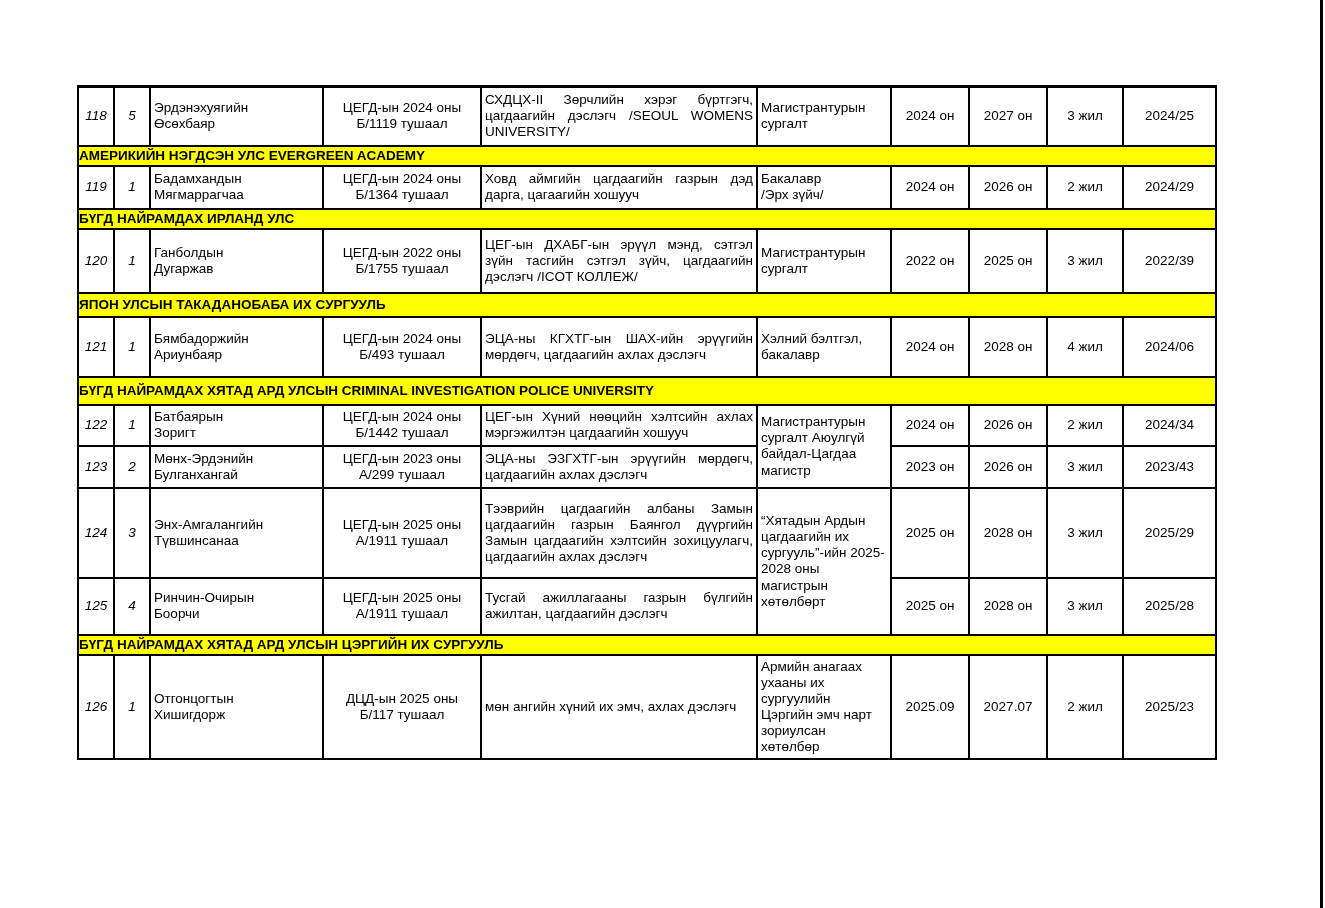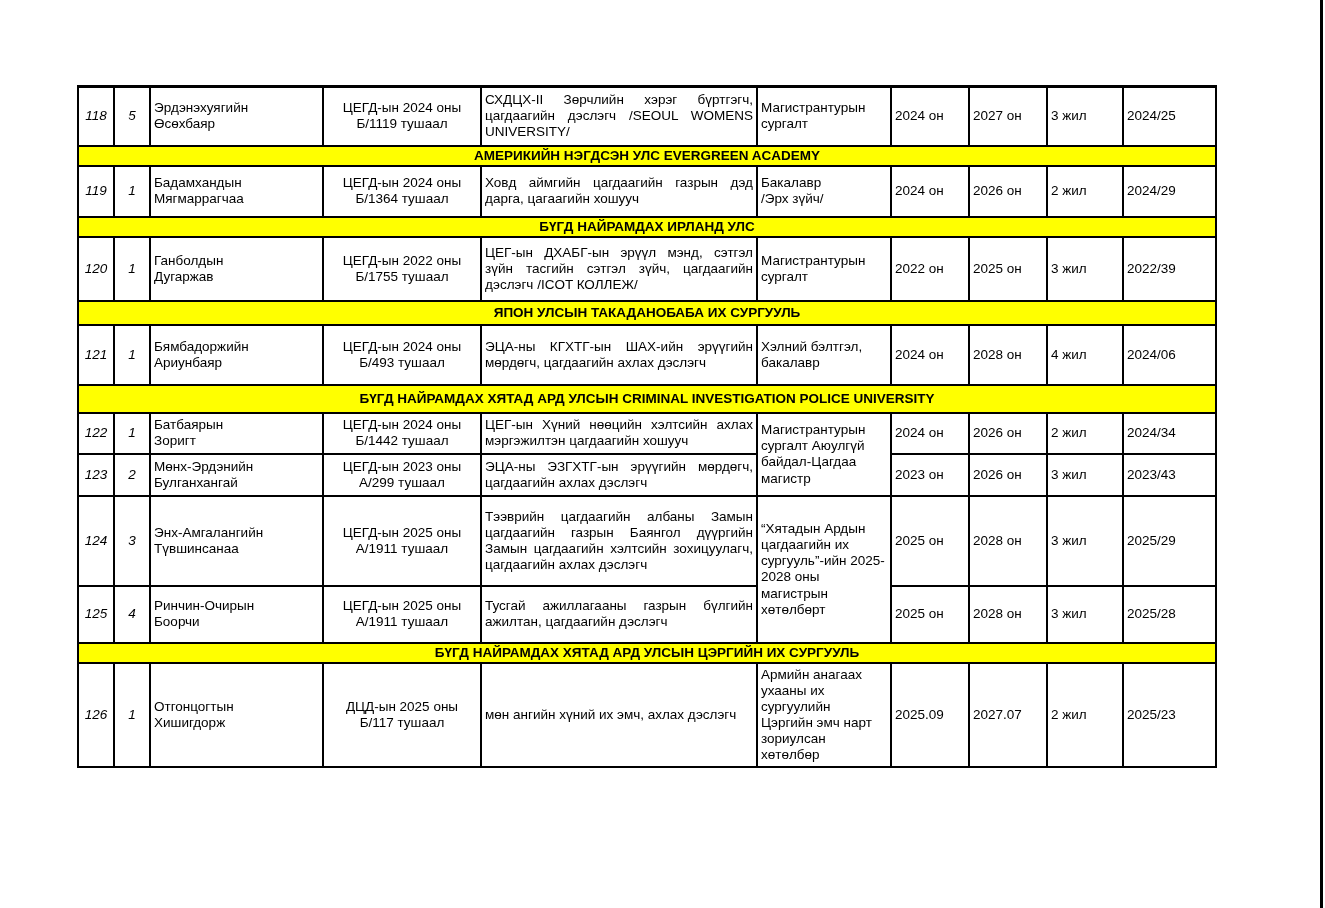--- a/index.html
+++ b/index.html
@@ -52,25 +52,24 @@
     text-align: justify;
     font-size: 13px;
     padding: 2px 5px;
     line-height: 1.28;
   }
   td.c-program {
     white-space: pre-line;
     line-height: 1.25;
     padding: 2px 4px;
   }
-  td.c-center { }
+  td.c-center { text-align: center; }
   tr.section-row td {
     background: #ffff00;
     font-weight: bold;
-    text-align: center;
     font-size: 13.5px;
     padding: 1px 0;
     white-space: nowrap;
   }
 </style>
 </head>
 <body>
 
 <div class="page">
   <table class="doc-table">
@@ -98,21 +97,21 @@
           <td class="c-program">Магистрантурын
 сургалт</td>
           <td class="c-center">2024 он</td>
           <td class="c-center">2027 он</td>
           <td class="c-center">3 жил</td>
           <td class="c-center">2024/25</td>
         </tr>
         <tr class="section-row" style="height: 20px;">
           <td colspan="10">АМЕРИКИЙН НЭГДСЭН УЛС EVERGREEN ACADEMY</td>
         </tr>
-        <tr style="height: 51px;">
+        <tr style="height: 43px;">
           <td class="c-num">119</td>
           <td class="c-seq">1</td>
           <td class="c-name">Бадамхандын
 Мягмаррагчаа</td>
           <td class="c-decree">ЦЕГД-ын 2024 оны
 Б/1364 тушаал</td>
           <td class="c-position">Ховд аймгийн цагдаагийн газрын дэд дарга, цагаагийн хошууч</td>
           <td class="c-program">Бакалавр
 /Эрх зүйч/</td>
           <td class="c-center">2024 он</td>

